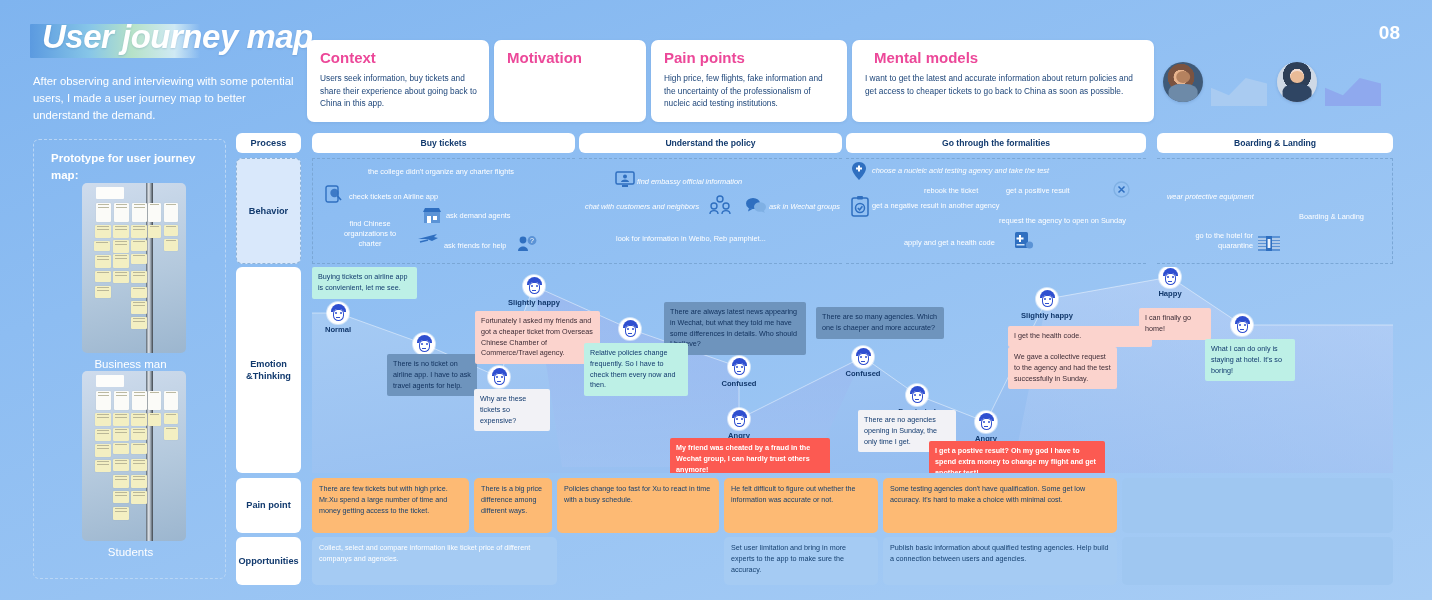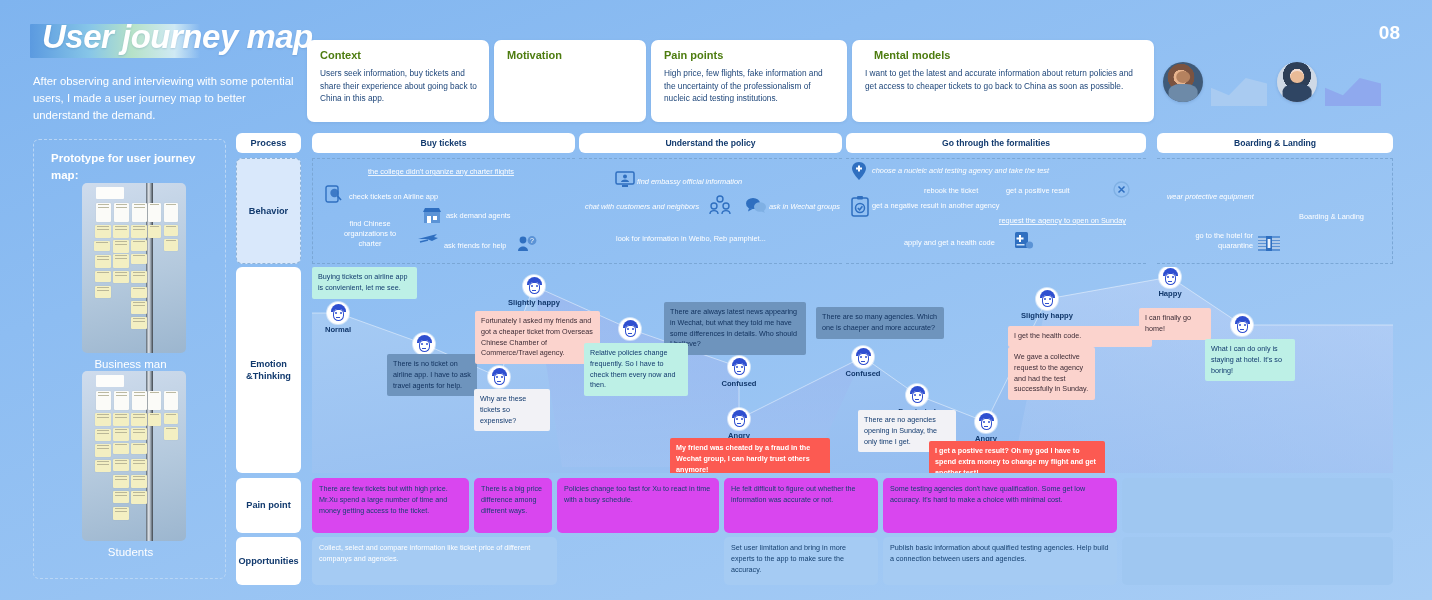--- a/index.html
+++ b/index.html
@@ -28,21 +28,21 @@
   }
   #page-num {
     position:absolute; right:32px; top:22px; font-size:19px; font-weight:bold; color:#ffffff;
   }
   
   .sumcard {
     position:absolute; top:40px; height:82px; background:#ffffff;
     border-radius:7px; padding:9px 12px 8px 13px;
     box-shadow:0 1px 3px rgba(40,80,140,.10);
   }
-  .sumcard h3 { font-size:11px; font-weight:bold; color:#4d7c0f; margin-bottom:6px; }
+  .sumcard h3 { font-size:15px; font-weight:bold; color:#ec4899; margin-bottom:6px; }
   .sumcard p { font-size:8.3px; line-height:1.52; color:#1d4579; }
   #card-context    { left:307px; width:182px; }
   #card-motivation { left:494px; width:152px; }
   #card-pain       { left:651px; width:196px; }
   #card-mental     { left:852px; width:302px; }
   #card-mental h3  { margin-left:9px; }
   
   .avatar {
     position:absolute; width:40px; height:40px; border-radius:50%;
     overflow:hidden; top:62px; box-shadow:0 1px 3px rgba(30,70,130,.2);
@@ -96,21 +96,21 @@
     position:absolute; top:0; height:20px; background:#ffffff; border-radius:6px;
     display:flex; align-items:center; justify-content:center;
     font-size:8.6px; font-weight:bold; color:#123a6e;
   }
   
   .behavior-cell {
     position:absolute; top:25px; height:106px;
     border:1.3px dashed #7aa7d6; border-top-color:#7aa7d6;
   }
   .bh-label { position:absolute; font-size:7.4px; color:#ffffff; line-height:1.35; white-space:nowrap; }
-  .bh-label.u { text-decoration:underline; text-decoration-color:rgba(255,255,255,.85); }
+  .bh-label.u { text-decoration-color:rgba(255,255,255,.85); }
   .bh-label.i { font-style:italic; }
   .bh-icon { position:absolute; color:#2f6fc0; }
   .bh-icon svg { display:block; }
   
   #emotion-cell {
     position:absolute; left:76px; top:134px; width:1081px; height:206px;
     overflow:hidden;
   }
   #emotion-svg { position:absolute; left:0; top:0; }
   .enode { position:absolute; width:22px; height:22px; }
@@ -143,21 +143,21 @@
     position:absolute; font-size:7.2px; line-height:1.5; padding:5px 6px;
     border-radius:2px; color:#123a6e;
   }
   .bubble.teal  { background:#bdf0e6; }
   .bubble.steel { background:#6e94bd; color:#10305c; }
   .bubble.pink  { background:#fbd3cd; color:#3c2b35; }
   .bubble.white { background:#f2f2f6; }
   .bubble.red   { background:#fc5a52; color:#ffffff; font-weight:bold; }
   
   .pcell {
-    position:absolute; top:345px; height:55px; background:#d946ef; border-radius:5px;
+    position:absolute; top:345px; height:55px; background:#fdba74; border-radius:5px;
     padding:6px 7px; font-size:7.2px; line-height:1.52; color:#16406f;
   }
   .ocell {
     position:absolute; top:404px; height:48px; background:#a5cbf3; border-radius:5px;
     padding:6px 7px; font-size:7.2px; line-height:1.52; color:#16406f;
   }
   .ocell em { font-style:normal; color:#ffffff; }
 </style>
 </head>
 <body>
@@ -666,21 +666,21 @@
     <div class="bubble steel" style="left:75px;top:87px;width:90px">There is no ticket on airline app. I have to ask travel agents for help.</div>
     <div class="bubble pink" style="left:163px;top:44px;width:125px">Fortunately I asked my friends and got a cheaper ticket from Overseas Chinese Chamber of Commerce/Travel agency.</div>
     <div class="bubble white" style="left:162px;top:122px;width:76px">Why are these tickets so expensive?</div>
     <div class="bubble steel" style="left:352px;top:35px;width:142px">There are always latest news appearing in Wechat, but what they told me have some differences in details. Who should I believe?</div>
     <div class="bubble teal" style="left:272px;top:76px;width:104px">Relative policies change frequently. So I have to check them every now and then.</div>
     <div class="bubble red" style="left:358px;top:171px;width:160px">My friend was cheated by a fraud in the Wechat group, I can hardly trust others anymore!</div>
     <div class="bubble steel" style="left:504px;top:40px;width:128px">There are so many agencies. Which one is chaeper and more accurate?</div>
     <div class="bubble white" style="left:546px;top:143px;width:98px">There are no agencies opening in Sunday, the only time I get.</div>
     <div class="bubble red" style="left:617px;top:174px;width:176px">I get a postive result? Oh my god I have to spend extra money to change my flight and get another test!</div>
     <div class="bubble pink" style="left:696px;top:59px;width:144px">I get the health code.</div>
-    <div class="bubble pink" style="left:696px;top:80px;width:87px">We gave a collective request to the agency and had the test successfully in Sunday.</div>
+    <div class="bubble pink" style="left:696px;top:80px;width:109px">We gave a collective request to the agency and had the test successfully in Sunday.</div>
     <div class="bubble pink" style="left:827px;top:41px;width:72px">I can finally go home!</div>
     <div class="bubble teal" style="left:893px;top:72px;width:90px">What I can do only is staying at hotel. It's so boring!</div>
   </div>
 
   <div class="pcell" style="left:76px;width:157px">There are few tickets but with high price. Mr.Xu spend a large number of time and money getting access to the ticket.</div>
   <div class="pcell" style="left:238px;width:78px">There is a big price difference among different ways.</div>
   <div class="pcell" style="left:321px;width:162px">Policies change too fast for Xu to react in time with a busy schedule.</div>
   <div class="pcell" style="left:488px;width:154px">He felt difficult to figure out whether the information was accurate or not.</div>
   <div class="pcell" style="left:647px;width:234px">Some testing agencies don't have qualification. Some get low accuracy. It's hard to make a choice with minimal cost.</div>
   <div class="pcell" style="left:886px;width:271px;background:#9fc7f1"></div>

